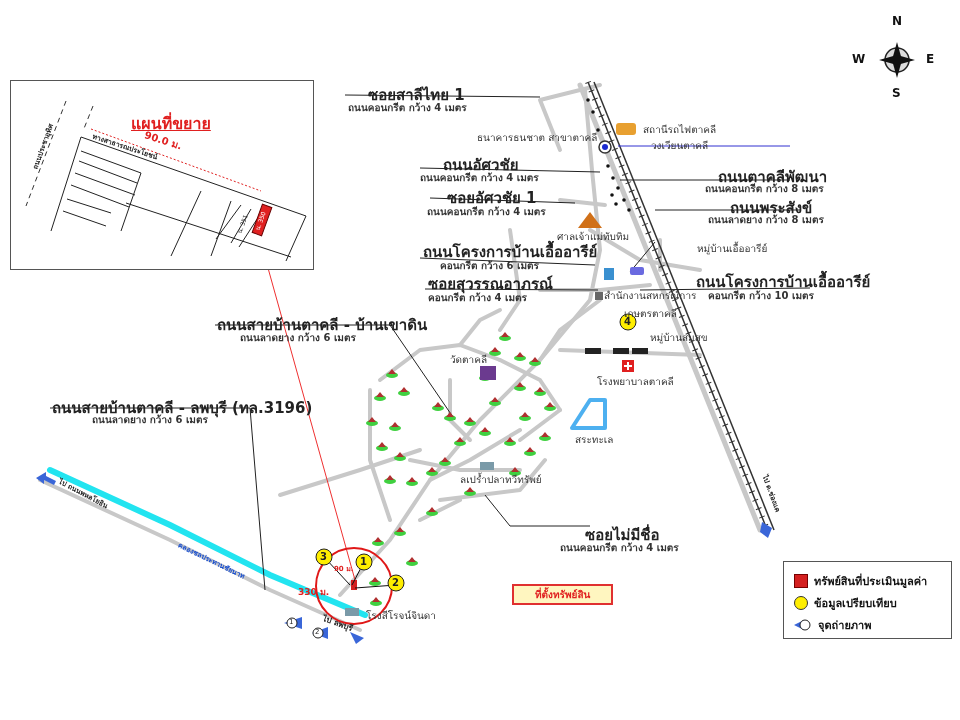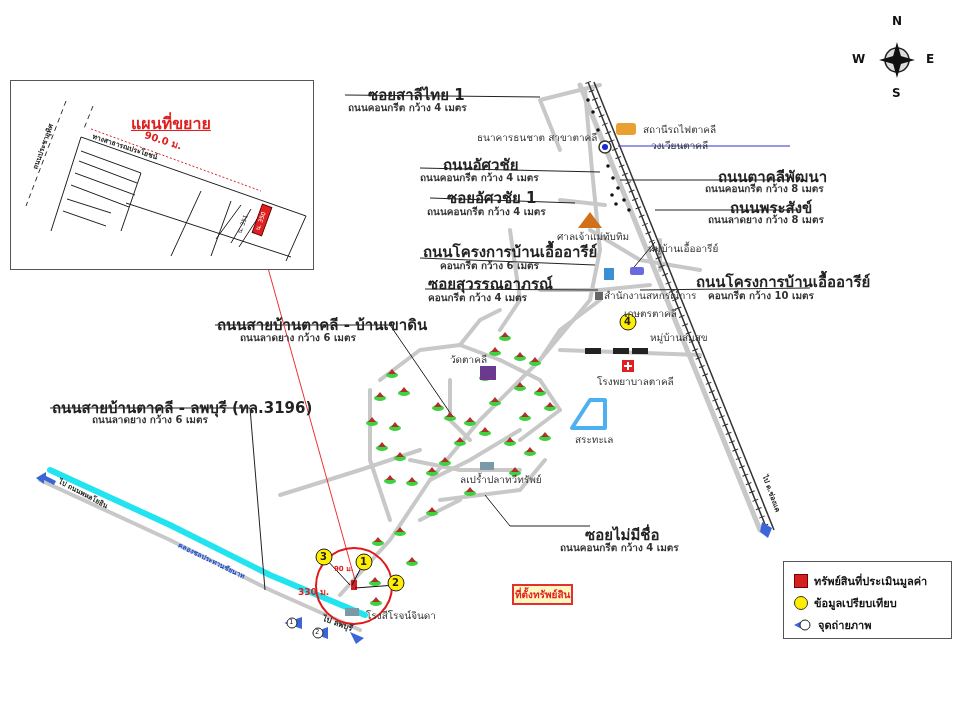--- a/index.html
+++ b/index.html
@@ -6,21 +6,21 @@
   body{width:960px;height:720px;position:relative;overflow:hidden;font-family:"DejaVu Sans",sans-serif;}
   #map{position:absolute;left:0;top:0;width:960px;height:720px;}
   .lbl{position:absolute;white-space:nowrap;color:#222;}
   .road-name{font-weight:bold;font-size:15px;color:#222;}
   .road-sub{font-weight:bold;font-size:10px;color:#333;}
   .place{font-size:10px;color:#333;}
   .inset{position:absolute;left:10px;top:80px;width:302px;height:188px;border:1px solid #555;background:#fff;}
   .inset-title{position:absolute;left:120px;top:6px;color:#e02020;font-weight:bold;font-size:16px;text-decoration:underline;margin-top:24px;}
   .legend{position:absolute;left:783px;top:561px;width:167px;height:76px;border:1px solid #555;background:#fff;}
   .legend-row{position:absolute;left:10px;display:flex;align-items:center;gap:6px;font-weight:bold;font-size:11px;color:#111;}
-  .site-box{position:absolute;left:512px;top:584px;padding:1px 1px;background:#fff6c0;border:2px solid #e03030;color:#e02020;font-weight:bold;font-size:10px;}
+  .site-box{position:absolute;left:512px;top:584px;padding:1px 21px;background:#fff6c0;border:2px solid #e03030;color:#e02020;font-weight:bold;font-size:10px;}
   .compass{position:absolute;left:852px;top:14px;width:90px;height:80px;}
   .compass span{position:absolute;font-weight:bold;font-size:12px;color:#111;}
 </style>
 </head>
 <body>
 
 <svg id="map" viewBox="0 0 960 720" xmlns="http://www.w3.org/2000/svg">
 
   <g fill="none" stroke="#c8c8c8" stroke-width="4" stroke-linecap="round" stroke-linejoin="round">
 
@@ -360,21 +360,21 @@
 <div class="lbl road-sub" style="left:240px;top:330px">ถนนลาดยาง กว้าง 6 เมตร</div>
 <div class="lbl road-name" style="left:52px;top:396px">ถนนสายบ้านตาคลี - ลพบุรี (ทล.3196)</div>
 <div class="lbl road-sub" style="left:92px;top:412px">ถนนลาดยาง กว้าง 6 เมตร</div>
 <div class="lbl road-name" style="left:585px;top:523px">ซอยไม่มีชื่อ</div>
 <div class="lbl road-sub" style="left:560px;top:540px">ถนนคอนกรีต กว้าง 4 เมตร</div>
 
 <div class="lbl place" style="left:643px;top:122px">สถานีรถไฟตาคลี</div>
 <div class="lbl place" style="left:477px;top:130px">ธนาคารธนชาต สาขาตาคลี</div>
 <div class="lbl place" style="left:651px;top:138px;color:#333">วงเวียนตาคลี</div>
 <div class="lbl place" style="left:557px;top:229px">ศาลเจ้าแม่ทับทิม</div>
-<div class="lbl place" style="left:648px;top:241px">หมู่บ้านเอื้ออารีย์</div>
+<div class="lbl place" style="left:697px;top:241px">หมู่บ้านเอื้ออารีย์</div>
 <div class="lbl place" style="left:604px;top:288px">สำนักงานสหกรณ์การ</div>
 <div class="lbl place" style="left:624px;top:306px">เกษตรตาคลี</div>
 <div class="lbl place" style="left:650px;top:330px">หมู่บ้านสมสุข</div>
 <div class="lbl place" style="left:597px;top:374px">โรงพยาบาลตาคลี</div>
 <div class="lbl place" style="left:450px;top:352px">วัดตาคลี</div>
 <div class="lbl place" style="left:575px;top:432px">สระทะเล</div>
 <div class="lbl place" style="left:460px;top:472px">ลเปร้ำปลาทวีทรัพย์</div>
 <div class="lbl place" style="left:366px;top:608px">โรงสีโรจน์จินดา</div>
 <div class="lbl" style="left:175px;top:555px;font-size:7px;font-weight:bold;color:#1a50d0;transform:rotate(26deg)">คลองชลประทานชัยนาท</div>
 <div class="lbl" style="left:56px;top:488px;font-size:7px;font-weight:bold;transform:rotate(28deg)">ไป ถนนพหลโยธิน</div>

